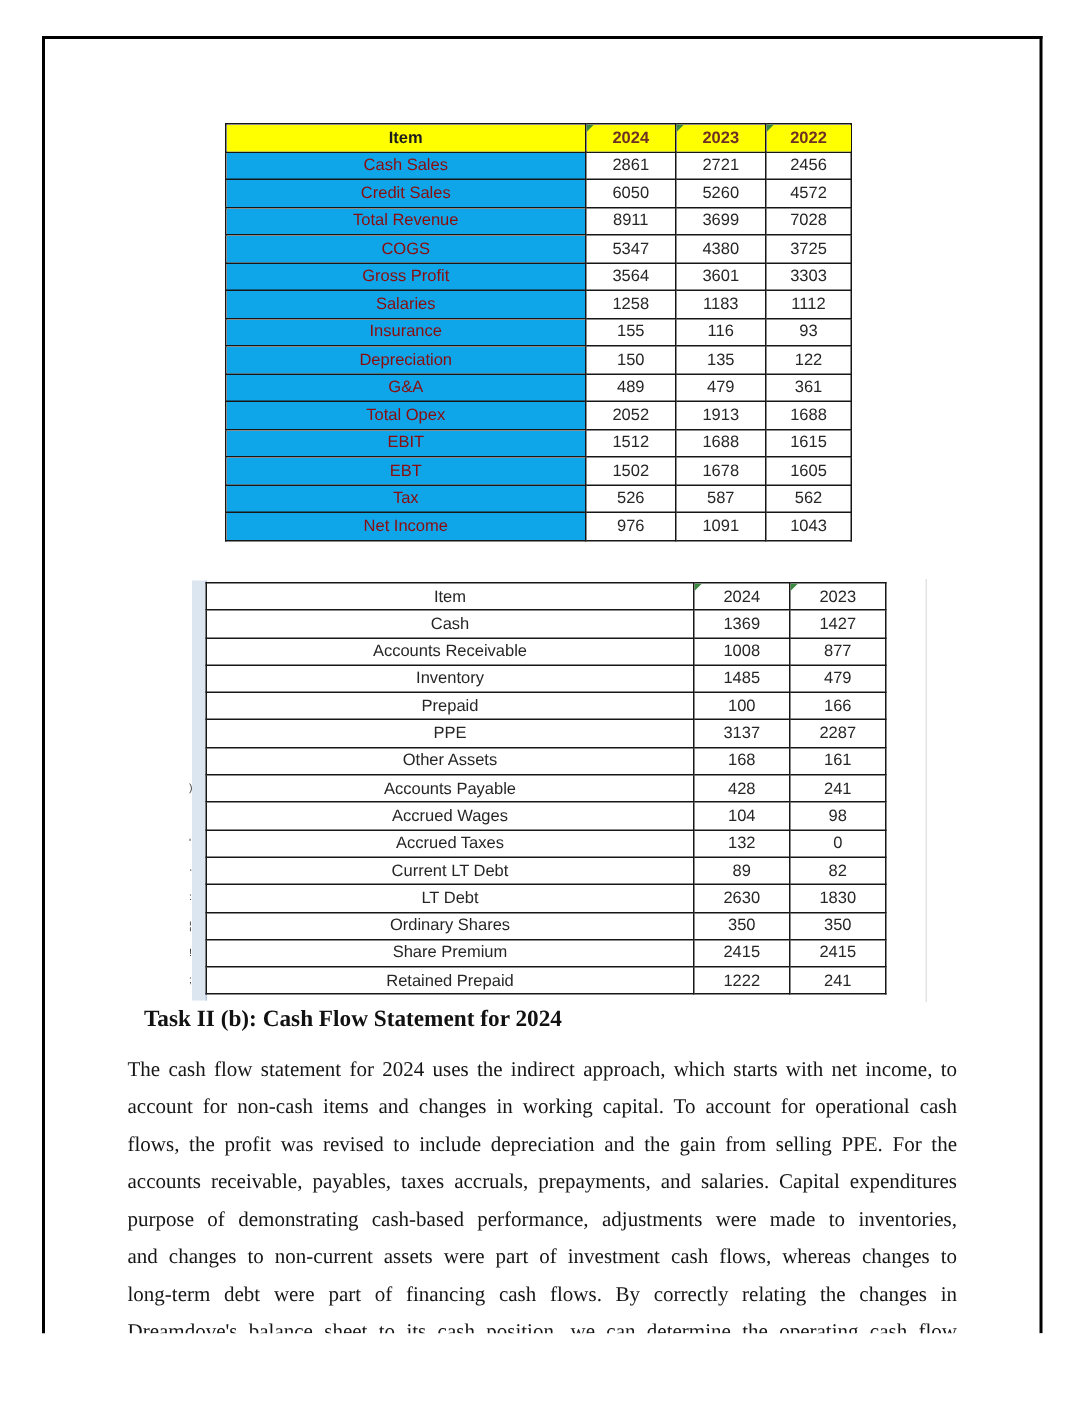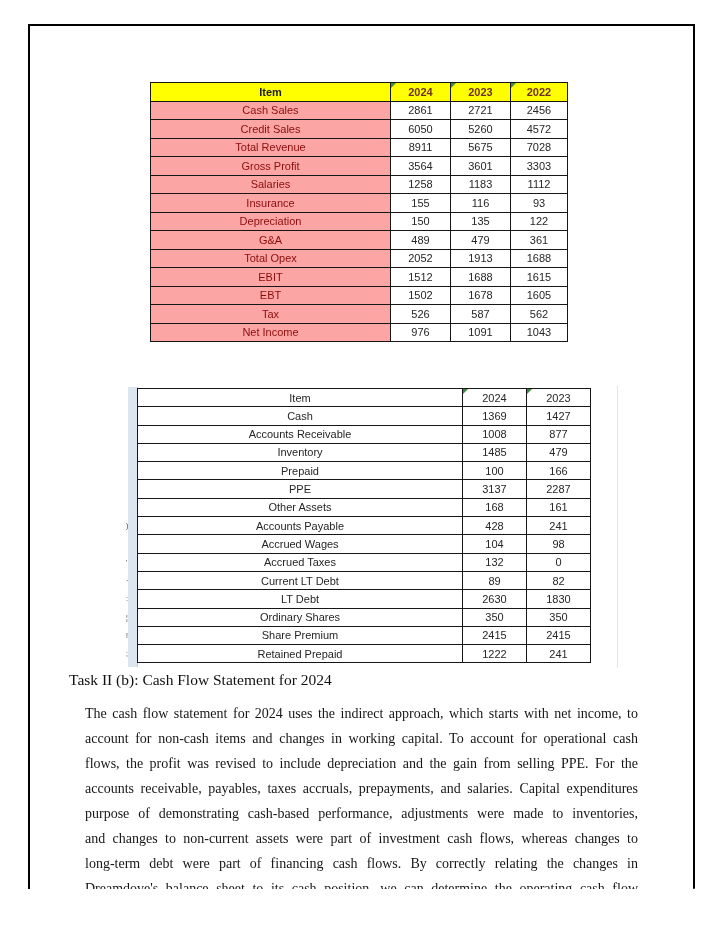--- a/index.html
+++ b/index.html
@@ -10,37 +10,37 @@
 
   
   table.sheet{border-collapse:collapse;table-layout:fixed;position:absolute;background:#fff;}
   table.sheet th,table.sheet td{border:1px solid #161616;padding:0 2px;text-align:center;
         font-size:11px;line-height:1.1;overflow:hidden;white-space:nowrap;color:#262626;
         font-family:"Liberation Sans",sans-serif;}
   #income-table{left:150px;top:82px;width:417px;}
   #income-table th,#income-table td{height:17.5px;}
   #income-table th{background:#ffff00;font-weight:700;color:#1c1c1c;position:relative;}
   #income-table th.year{color:#6e2f24;}
-  #income-table td.item{background:#fca5a5;color:#8c0c0c;margin-left:44px;}
+  #income-table td.item{background:#0ea5e9;color:#8c0c0c;margin-left:44px;}
   #balance-table{left:137px;top:388px;width:453px;}
   #balance-table th,#balance-table td{height:17.3px;}
   #balance-table th{font-weight:400;position:relative;color:#262626;}
   .tri{position:absolute;left:0;top:0;width:0;height:0;
        border-top:5px solid #3c8a3f;border-right:5px solid transparent;}
 
   
   .sliver{position:absolute;left:128px;top:387px;width:9px;height:280px;background:#dce6f1;
           border-right:1px solid #b9c9dd;}
   .frag{position:absolute;left:126px;width:8px;font-size:7px;color:#3a3a3a;
         font-family:"Liberation Sans",sans-serif;line-height:7px;}
   .ghost-gridline{position:absolute;left:617px;top:386px;width:1px;height:282px;background:#e3e3e3;}
 
   
-  .heading{position:absolute;left:69px;top:671px;font-family:"Liberation Serif",serif;
-           font-weight:400;font-size:15.5px;color:#111;}
+  .heading{position:absolute;left:96px;top:671px;font-family:"Liberation Serif",serif;
+           font-weight:700;font-size:15.5px;color:#111;}
   .para{position:absolute;left:85px;top:701px;width:553px;font-family:"Liberation Serif",serif;
         font-size:14px;color:#161616;}
   .para .pline{height:25px;line-height:25px;text-align:justify;text-align-last:justify;
         white-space:normal;}
 
   
   .footer-rule{position:absolute;left:29px;top:929px;width:664px;height:2px;background:#0c0c0c;}
   .footer-dash{position:absolute;left:624px;top:933px;width:9px;height:2px;background:#9a9a9a;}
 </style>
 </head>
@@ -74,22 +74,28 @@
         </tr>
         <tr>
           <td class="item">Credit Sales</td>
           <td>6050</td>
           <td>5260</td>
           <td>4572</td>
         </tr>
         <tr>
           <td class="item">Total Revenue</td>
           <td>8911</td>
-          <td>5675</td>
+          <td>3699</td>
           <td>7028</td>
+        </tr>
+        <tr>
+          <td class="item">COGS</td>
+          <td>5347</td>
+          <td>4380</td>
+          <td>3725</td>
         </tr>
         <tr>
           <td class="item">Gross Profit</td>
           <td>3564</td>
           <td>3601</td>
           <td>3303</td>
         </tr>
         <tr>
           <td class="item">Salaries</td>
           <td>1258</td>

